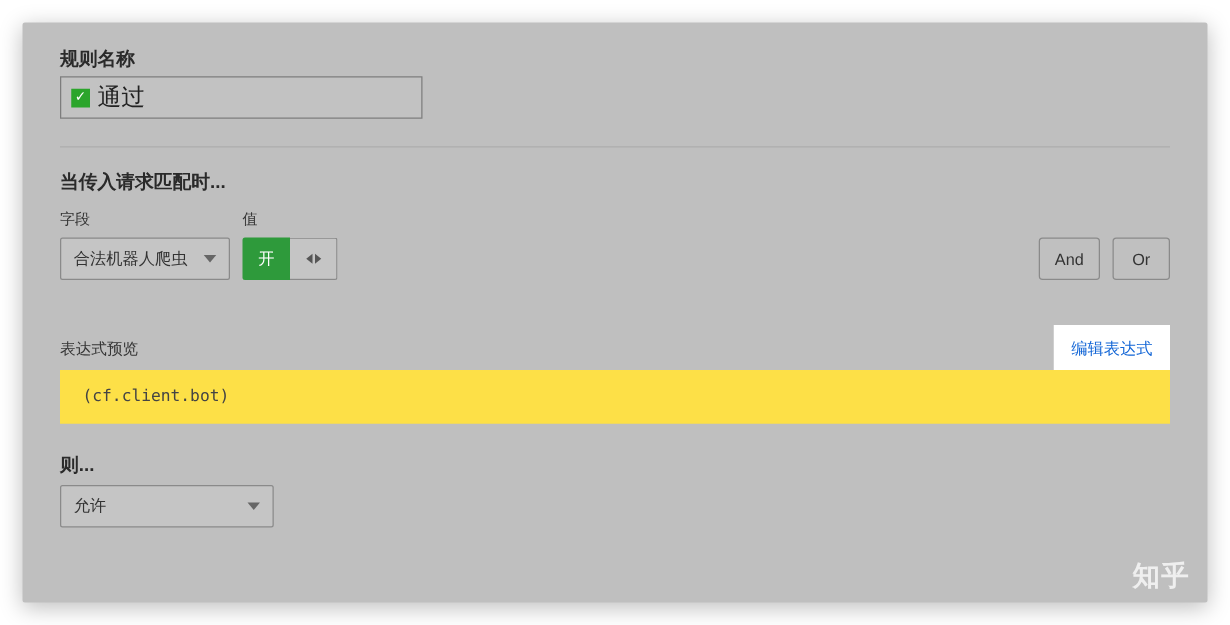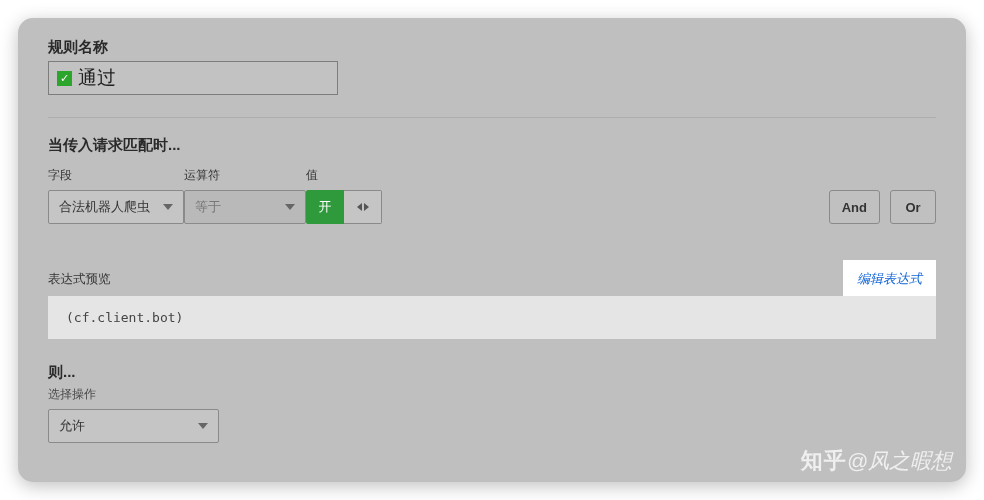--- a/index.html
+++ b/index.html
@@ -7,21 +7,21 @@
     font-family: -apple-system, BlinkMacSystemFont, "Segoe UI", "PingFang SC", "Microsoft YaHei", sans-serif;
     background: #fff;
     width: 984px;
     height: 500px;
     padding: 18px;
   }
   .panel {
     background: #bfbfbf;
     width: 100%;
     height: 100%;
-    border-radius: 15px;
+    border-radius: 2px;
     box-shadow: 0 4px 18px rgba(0,0,0,0.25);
     padding: 20px 30px 20px 30px;
     position: relative;
     overflow: hidden;
   }
   .section-title {
     font-size: 15px;
     font-weight: 600;
     color: #2a2a2a;
     margin-bottom: 4px;
@@ -52,21 +52,21 @@
     color: #222;
   }
   .divider {
     border: none;
     border-top: 1px solid #adadad;
     margin: 22px 0 18px 0;
   }
   .condition-row {
     display: flex;
     align-items: flex-end;
-    gap: 0;
+    gap: 10px;
   }
   .col { display: flex; flex-direction: column; }
   .col-label {
     font-size: 12px;
     color: #353535;
     margin-bottom: 6px;
   }
   .select {
     height: 34px;
     border: 1px solid #8a8a8a;
@@ -121,39 +121,37 @@
     height: 34px;
     min-width: 46px;
     border: 1px solid #8a8a8a;
     background: #c0c0c0;
     display: flex; align-items: center; justify-content: center;
     font-size: 13px;
     color: #333;
     padding: 0 12px;
     border-radius: 3px;
     cursor: pointer;
-    font-weight: bold;
   }
   .preview-header {
     display: flex;
     align-items: flex-end;
     justify-content: space-between;
     margin-top: 36px;
     margin-bottom: 0;
   }
   .edit-link-box {
     background: #fff;
     padding: 10px 14px 8px 14px;
     font-size: 13px;
     color: #1366d6;
     cursor: pointer;
-    font-style: italic;
   }
   .expression-box {
-    background: #e5e5e5;
+    background: #fde047;
     padding: 14px 18px;
     font-family: Menlo, Consolas, monospace;
     font-size: 13px;
     color: #444;
     margin-top: 0;
   }
   .then-section { margin-top: 24px; }
   .action-select { width: 171px; margin-top: 6px;}
   .watermark {
     position: absolute;
@@ -190,27 +188,20 @@
 
   <hr class="divider">
 
   <div>
     <div class="section-title" style="margin-bottom:12px;">当传入请求匹配时...</div>
     <div class="condition-row">
       <div class="col">
         <div class="col-label">字段</div>
         <div class="select field-select">
           <span>合法机器人爬虫</span>
-          <span class="caret"></span>
-        </div>
-      </div>
-      <div class="col">
-        <div class="col-label">运算符</div>
-        <div class="select op-select disabled">
-          <span>等于</span>
           <span class="caret"></span>
         </div>
       </div>
       <div class="col">
         <div class="col-label">值</div>
         <div class="toggle-group">
           <div class="toggle-on">开</div>
           <div class="toggle-off">
             <span class="arrow-left"></span>
             <span class="arrow-right"></span>
@@ -228,25 +219,23 @@
   <div class="preview-header">
     <div class="col-label" style="font-size:12.5px;margin-bottom:8px;">表达式预览</div>
     <div class="edit-link-box">
       <span>编辑表达式</span>
     </div>
   </div>
   <div class="expression-box">(cf.client.bot)</div>
 
   <div class="then-section">
     <div class="section-title">则...</div>
-    <div class="section-sub" style="margin-bottom:0;">选择操作</div>
     <div class="select action-select">
       <span>允许</span>
       <span class="caret"></span>
     </div>
   </div>
 
   <div class="watermark">
     <span class="zhihu-logo">知乎</span>
-    <span>@风之暇想</span>
   </div>
 
 </div>
 
 </body></html>

